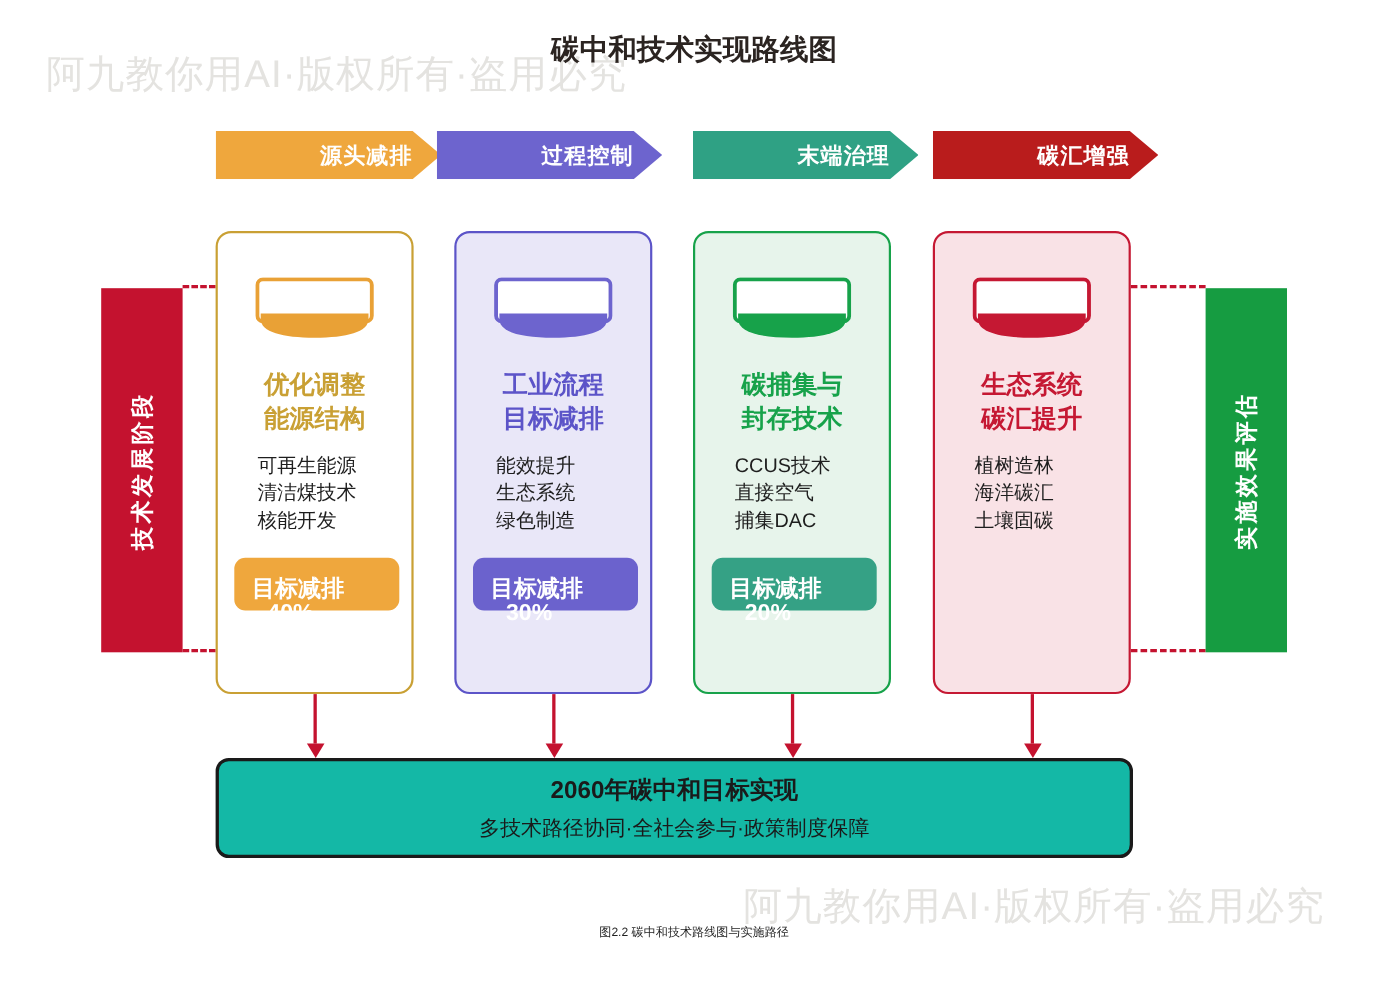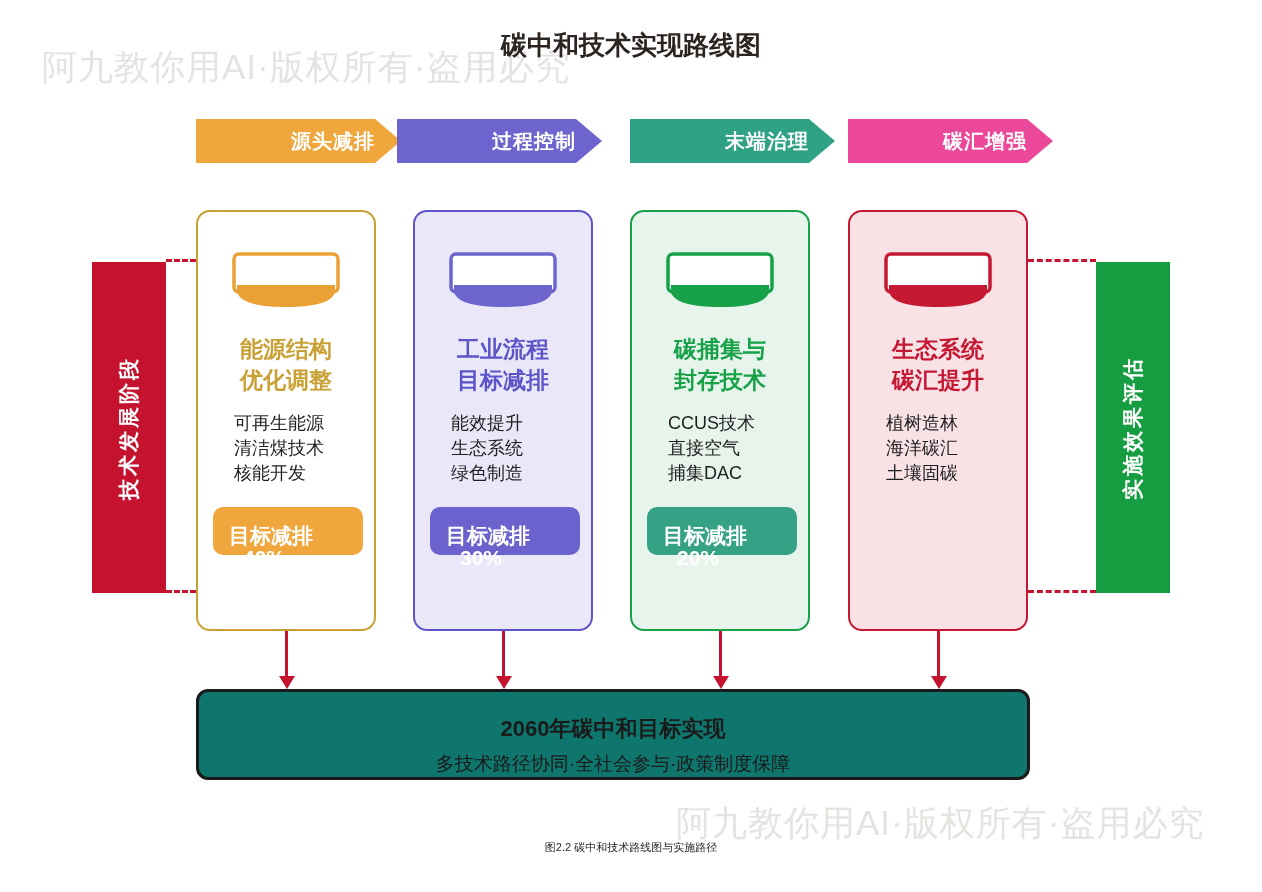--- a/index.html
+++ b/index.html
@@ -23,21 +23,21 @@
   .stage {
     position:absolute; top:119px; height:44px; width:205px;
     display:flex; align-items:center; justify-content:flex-end;
     padding-right:26px; color:#ffffff; font-size:20px; font-weight:700;
     letter-spacing:1px; z-index:2;
     clip-path:polygon(0 0, calc(100% - 26px) 0, 100% 50%, calc(100% - 26px) 100%, 0 100%);
   }
   .stage--1 { left:196px; background:#efa73d; }
   .stage--2 { left:397px; background:#6d64ce; }
   .stage--3 { left:630px; background:#2fa184; }
-  .stage--4 { left:848px; background:#ec4899; }
+  .stage--4 { left:848px; background:#b91c1c; }
   
   .card {
     position:absolute; top:210px; width:180px; height:421px;
     border:2.5px solid; border-radius:14px; text-align:center; z-index:2;
   }
   .card--1 { left:196px; border-color:#c9a034; background:#ffffff; --ac:#e9a136; --tc:#c9a034; --bd:#efa73d; }
   .card--2 { left:413px; border-color:#5c54c8; background:#e9e7f8; --ac:#6d64ce; --tc:#5c54c8; --bd:#6b62cd; }
   .card--3 { left:630px; border-color:#17a24a; background:#e7f4eb; --ac:#17a24a; --tc:#17a24a; --bd:#35a185; }
   .card--4 { left:848px; border-color:#c51833; background:#f9e2e6; --ac:#c51833; --tc:#c51833; --bd:#c8102e; }
   .icon-wrap { margin-top:40px; height:57px; color:var(--ac); }
@@ -71,22 +71,22 @@
   .flow { position:absolute; top:631px; width:3px; height:45px; background:#c4122f; z-index:2; }
   .flow::after {
     content:''; position:absolute; top:45px; left:-6.5px; width:0; height:0;
     border-left:8px solid transparent; border-right:8px solid transparent;
     border-top:13px solid #c4122f;
   }
   .flow--1 { left:285px; } .flow--2 { left:502px; } .flow--3 { left:719px; } .flow--4 { left:937px; }
   
   .goal {
     position:absolute; left:196px; top:689px; width:834px; height:91px;
-    border:3px solid #1a1a1a; border-radius:12px; background:#0f766e;
-    display:flex; flex-direction:column; align-items:center; justify-content:flex-end;
+    border:3px solid #1a1a1a; border-radius:12px; background:#14b8a6;
+    display:flex; flex-direction:column; align-items:center; justify-content:center;
     gap:7px; z-index:2;
   }
   .goal-title { font-size:22px; font-weight:700; color:#1a1a1a; }
   .goal-subtitle { font-size:19px; color:#1a1a1a; }
   .caption {
     position:absolute; top:840px; left:0; width:100%; text-align:center;
     font-size:11px; font-weight:500; color:#1f1f1f; z-index:2;
   }
 </style>
 </head>
@@ -125,22 +125,22 @@
   <div class="dash dash--rb"></div>
 
   <div class="card card--1">
     <div class="icon-wrap">
       <svg width="108" height="57" viewBox="0 0 108 57" aria-hidden="true">
         <rect x="2" y="2" width="104" height="38" rx="5" fill="#ffffff" stroke="currentColor" stroke-width="3.5"></rect>
         <path d="M5 33 H103 V38 C103 50 83 55 54 55 C25 55 5 50 5 38 Z" fill="currentColor"></path>
       </svg>
     </div>
     <div class="c-title">
+      <div>优化调整</div>
       <div>能源结构</div>
-      <div>优化调整</div>
     </div>
     <div class="c-list">
       <div>可再生能源</div>
       <div>清洁煤技术</div>
       <div>核能开发</div>
     </div>
     <div class="badge">
       <div class="b-label">目标减排</div>
       <div class="b-value">40%</div>
     </div>

